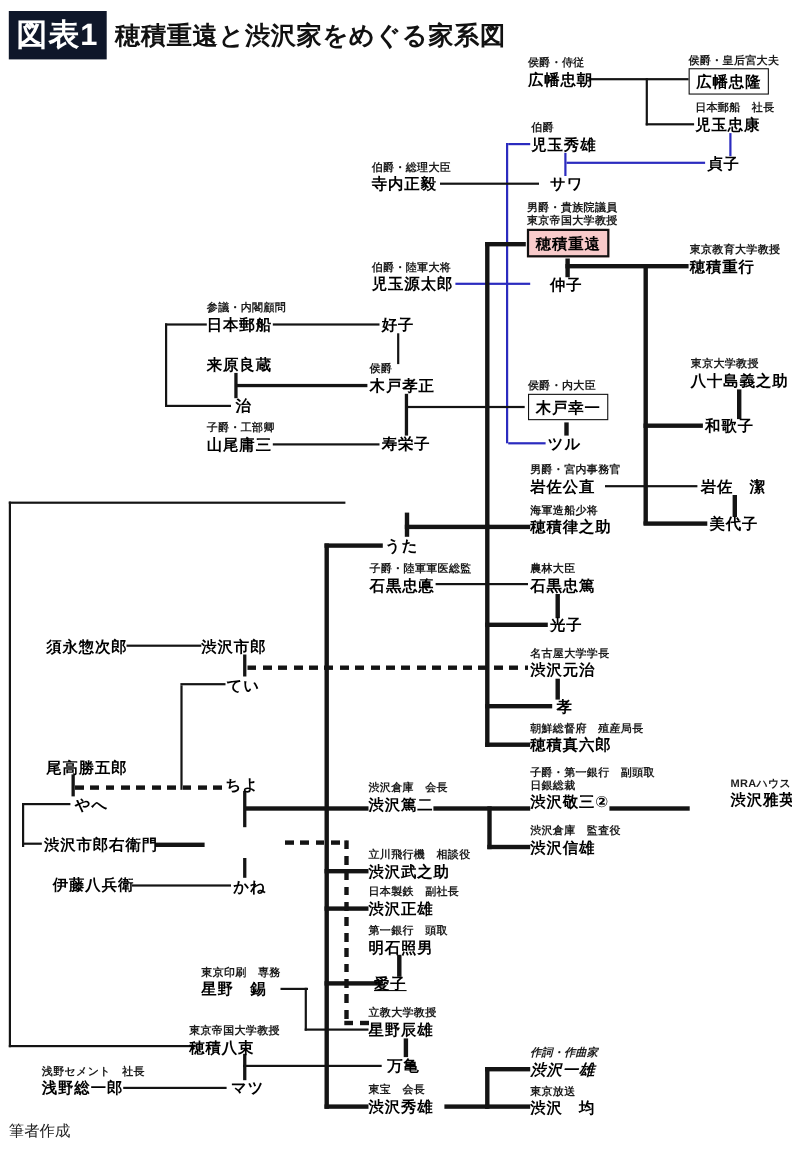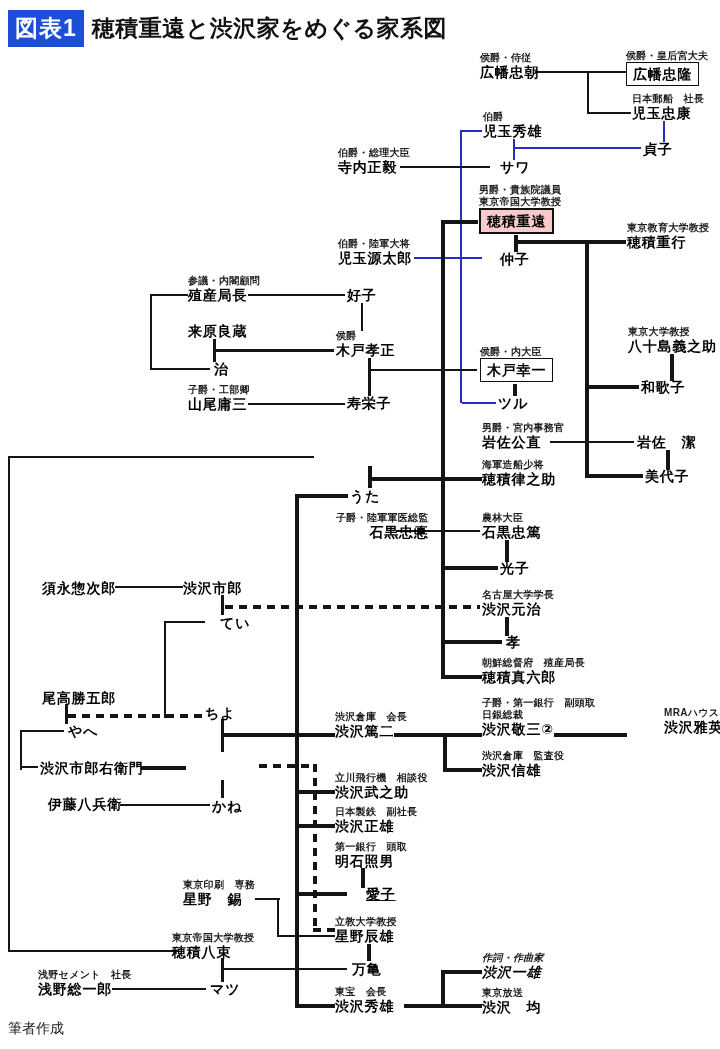--- a/index.html
+++ b/index.html
@@ -2,21 +2,21 @@
 <html style="--blue: #2b2bbf; --pink: #f8caca;"><head>
 <meta charset="utf-8">
 <style>
   html,body{margin:0;padding:0;background:#ffffff;}
   #stage{
     position:relative;width:720px;height:1049px;background:#ffffff;overflow:hidden;
     font-family:"Liberation Sans","DejaVu Sans",sans-serif;color:#111;
   }
   
   #hdr{position:absolute;left:8px;top:10px;display:flex;align-items:center;gap:8px;}
-  .badge{background:#1d4ed8;color:#fff;font-size:23px;font-weight:700;padding:3px 7px;letter-spacing:1px;}
+  .badge{background:#0f172a;color:#fff;font-size:28px;font-weight:700;padding:3px 7px;letter-spacing:1px;}
   .htitle{font-size:23px;font-weight:700;color:#111;letter-spacing:0.5px;}
   
   .ln{position:absolute;}
   .k{background:#141414;}
   .b{background:var(--blue,#2b2bbf);}
   .dh{background:repeating-linear-gradient(90deg,#141414 0,#141414 8px,transparent 8px,transparent 14px);}
   .dv{background:repeating-linear-gradient(180deg,#141414 0,#141414 8px,transparent 8px,transparent 14px);}
   
   .node{position:absolute;white-space:nowrap;}
   .t{font-size:10px;line-height:12px;font-weight:700;color:#1c1c1c;letter-spacing:0.3px;}
@@ -151,21 +151,21 @@
     </div>
     <div class="node" style="left: 338px; top: 238px;">
       <div class="t">伯爵・陸軍大将</div>
       <div class="n">児玉源太郎</div>
     </div>
     <div class="node" style="left: 500px; top: 251px;">
       <div class="n">仲子</div>
     </div>
     <div class="node" style="left: 188px; top: 275px;">
       <div class="t">参議・内閣顧問</div>
-      <div class="n">殖産局長</div>
+      <div class="n">日本郵船</div>
     </div>
     <div class="node" style="left: 347px; top: 287px;">
       <div class="n">好子</div>
     </div>
     <div class="node" style="left: 188px; top: 323px;">
       <div class="n">来原良蔵</div>
     </div>
     <div class="node" style="left: 336px; top: 330px;">
       <div class="t">侯爵</div>
       <div class="n">木戸孝正</div>
@@ -201,38 +201,38 @@
     <div class="node" style="left: 350px; top: 488px;">
       <div class="n">うた</div>
     </div>
     <div class="node" style="left: 482px; top: 459px;">
       <div class="t">海軍造船少将</div>
       <div class="n">穂積律之助</div>
     </div>
     <div class="node" style="left: 645px; top: 468px;">
       <div class="n">美代子</div>
     </div>
-    <div class="node" style="left: 336px; top: 512px; text-align: right;">
+    <div class="node" style="left: 336px; top: 512px;">
       <div class="t">子爵・陸軍軍医総監</div>
       <div class="n">石黒忠悳</div>
     </div>
     <div class="node" style="left: 482px; top: 512px;">
       <div class="t">農林大臣</div>
       <div class="n">石黒忠篤</div>
     </div>
     <div class="node" style="left: 500px; top: 560px;">
       <div class="n">光子</div>
     </div>
     <div class="node" style="left: 42px; top: 580px;">
       <div class="n">須永惣次郎</div>
     </div>
     <div class="node" style="left: 183px; top: 580px;">
       <div class="n">渋沢市郎</div>
     </div>
-    <div class="node" style="left: 220px; top: 615px; text-align: center;">
+    <div class="node" style="left: 206px; top: 615px; text-align: center;">
       <div class="n">てい</div>
     </div>
     <div class="node" style="left: 482px; top: 589px;">
       <div class="t">名古屋大学学長</div>
       <div class="n">渋沢元治</div>
     </div>
     <div class="node" style="left: 506px; top: 634px;">
       <div class="n">孝</div>
     </div>
     <div class="node" style="left: 482px; top: 657px;">
@@ -279,21 +279,21 @@
       <div class="n">かね</div>
     </div>
     <div class="node" style="left: 335px; top: 806px;">
       <div class="t">日本製鉄　副社長</div>
       <div class="n">渋沢正雄</div>
     </div>
     <div class="node" style="left: 335px; top: 841px;">
       <div class="t">第一銀行　頭取</div>
       <div class="n">明石照男</div>
     </div>
-    <div class="node" style="left: 366px; top: 886px; text-decoration: underline;">
+    <div class="node" style="left: 340px; top: 886px; text-decoration: underline;">
       <div class="n">愛子</div>
     </div>
     <div class="node" style="left: 183px; top: 879px;">
       <div class="t">東京印刷　専務</div>
       <div class="n">星野　錫</div>
     </div>
     <div class="node" style="left: 335px; top: 916px;">
       <div class="t">立教大学教授</div>
       <div class="n">星野辰雄</div>
     </div>

